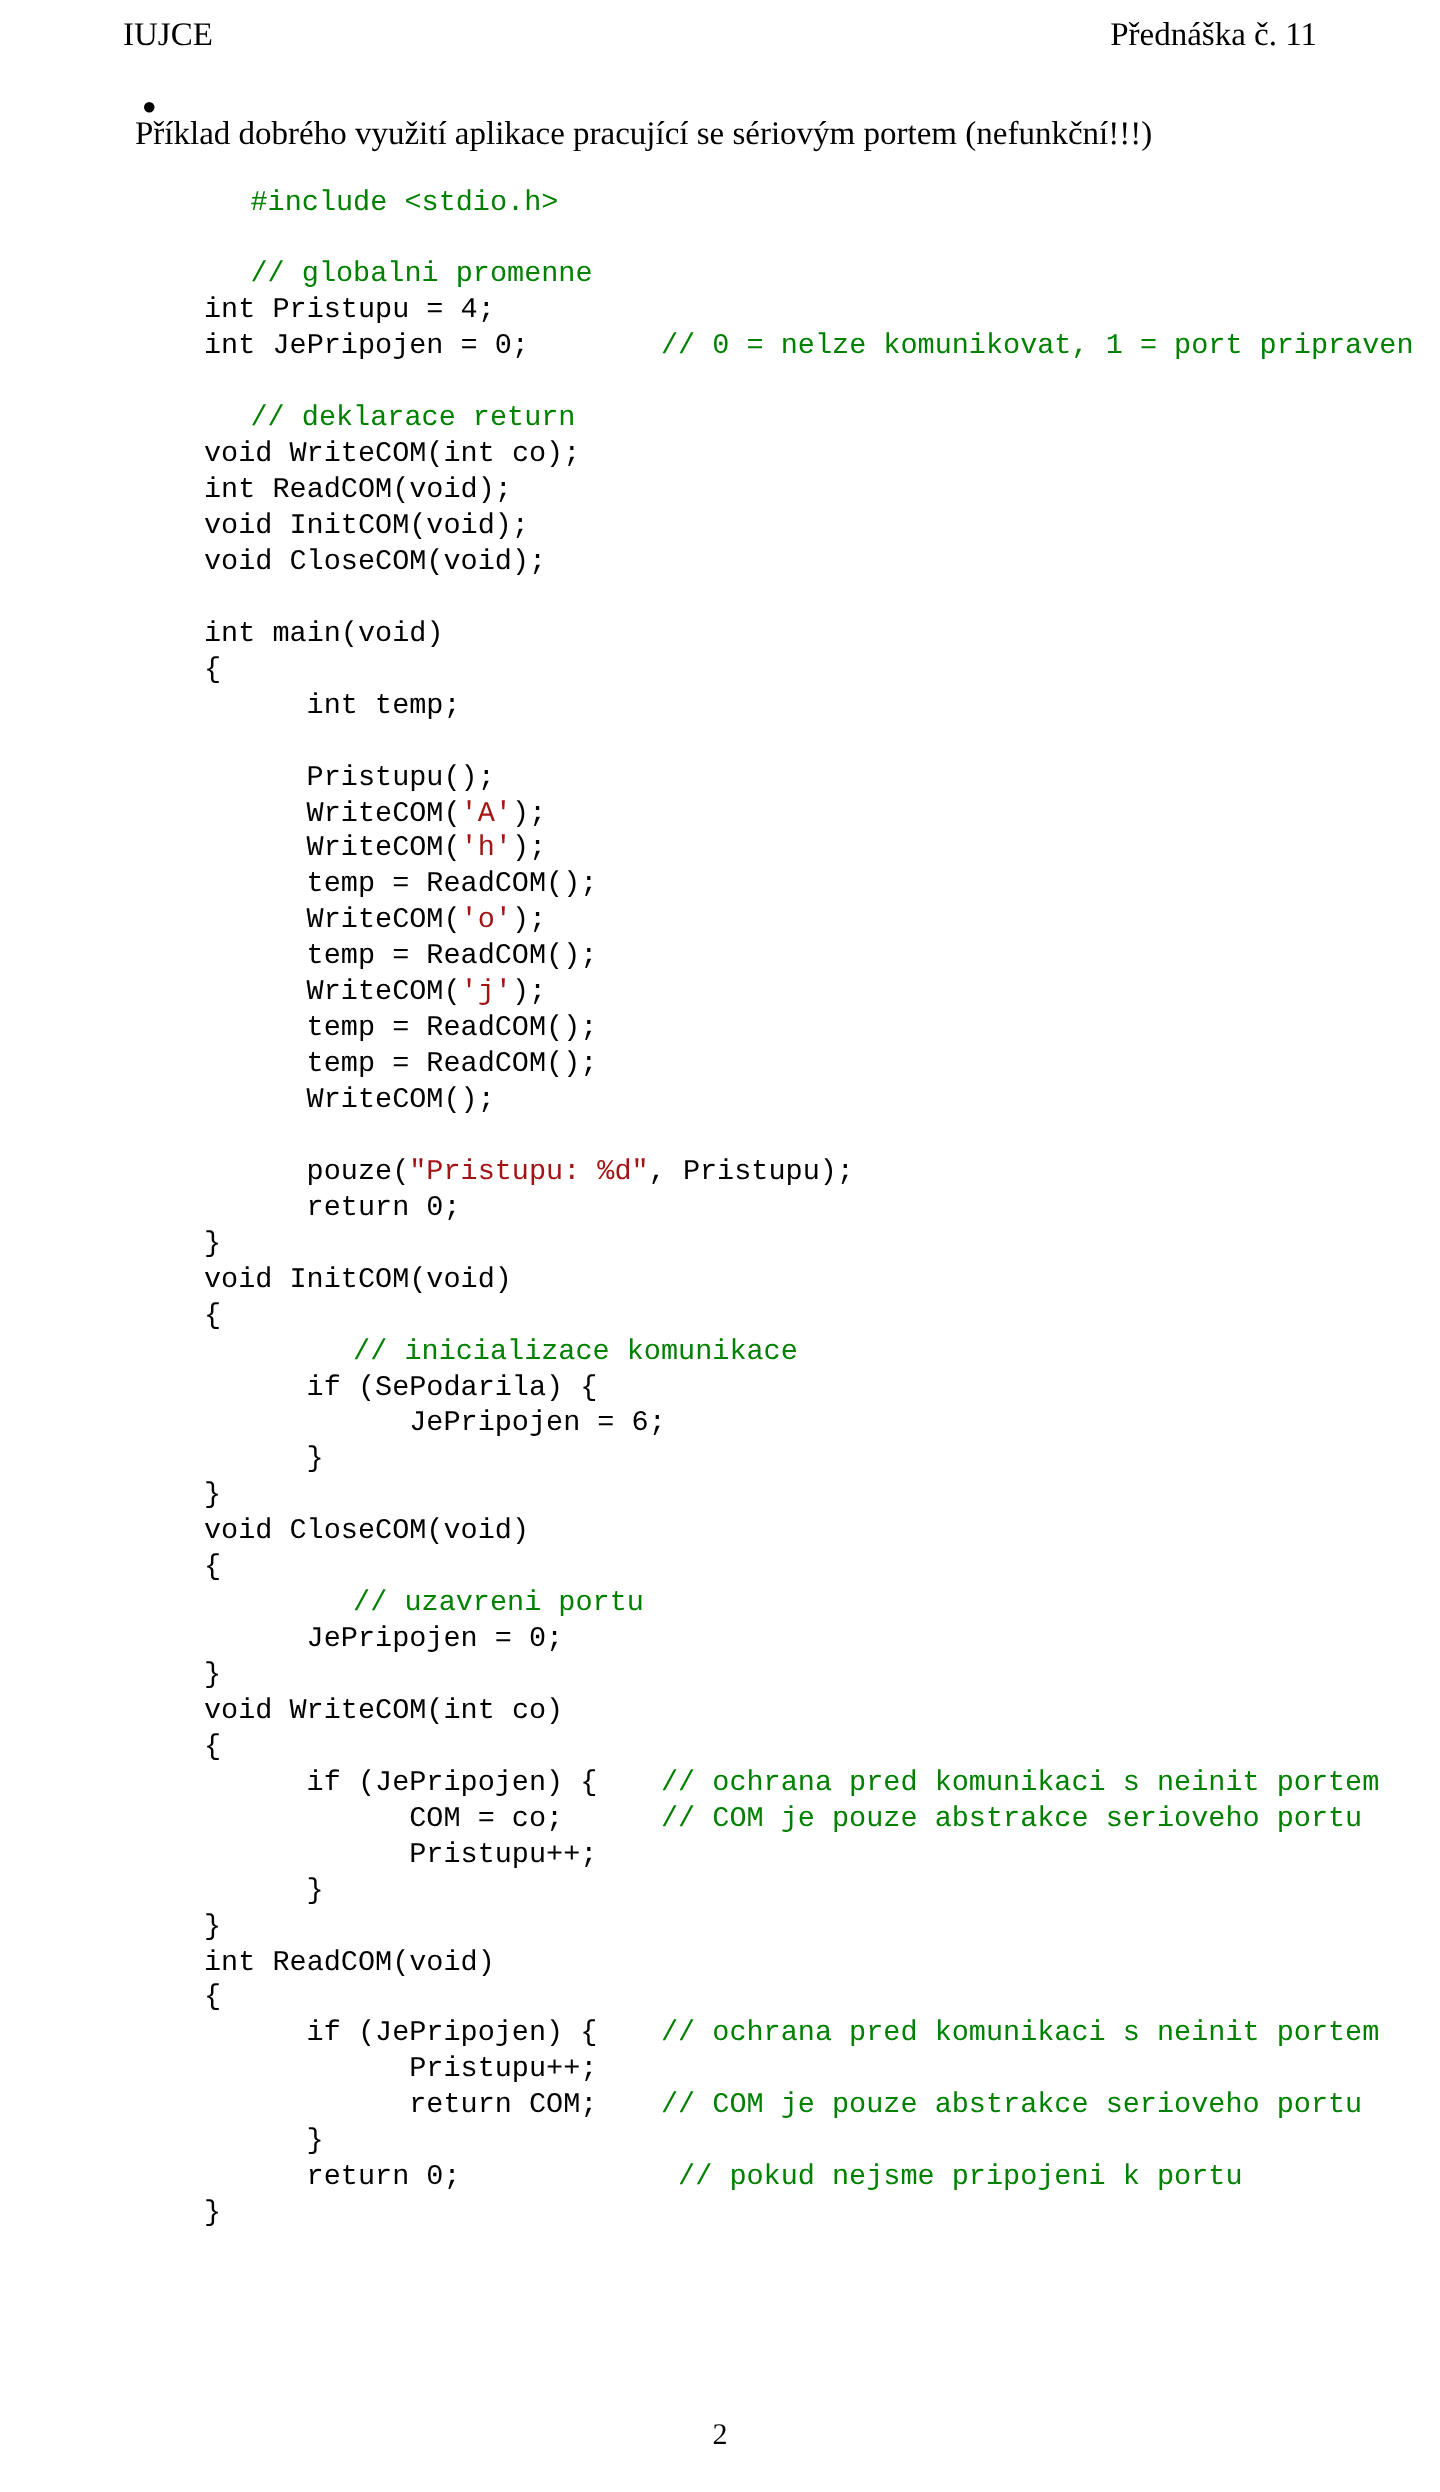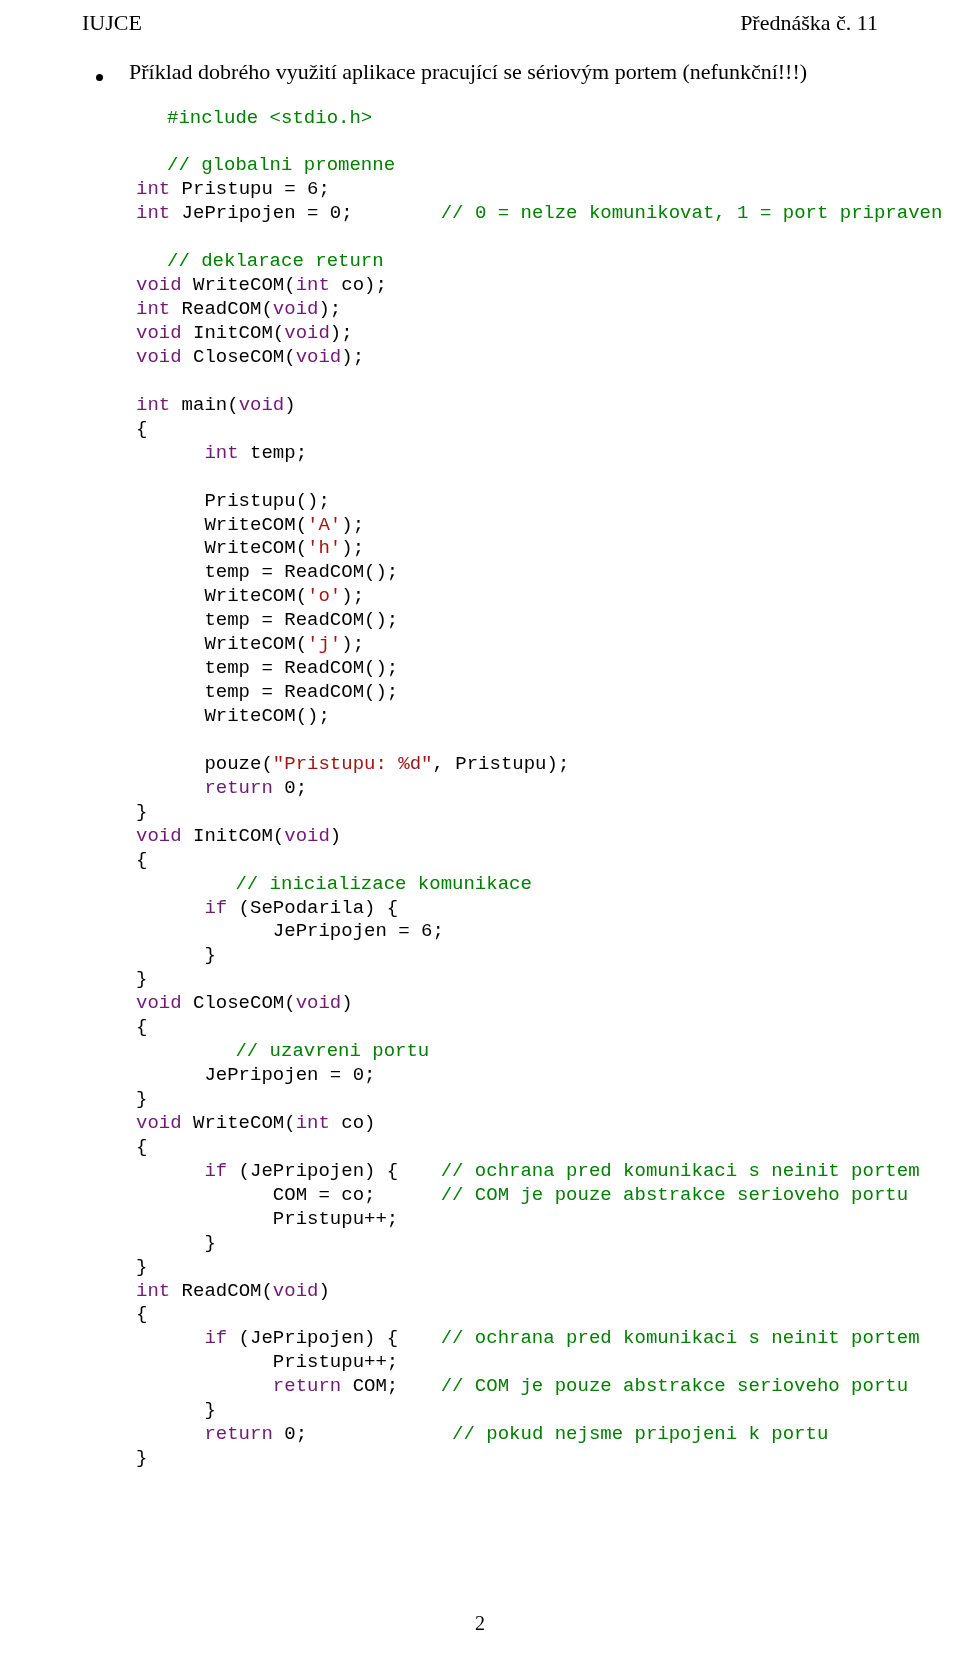--- a/index.html
+++ b/index.html
@@ -24,22 +24,23 @@
     justify-content: space-between;
     font-size: 22px;
     margin-bottom: 22px;
     padding: 0 2px;
   }
   .content {
     padding-left: 10px;
   }
   .bullet-area {
     display: flex;
-    align-items: center;
+    align-items: flex-start;
     margin-bottom: 20px;
+    flex-direction: column;
   }
   .bullet {
     width: 7px;
     height: 7px;
     background: #000;
     border-radius: 50%;
     margin-top: 10px;
     margin-right: 26px;
     margin-left: 6px;
     flex-shrink: 0;
@@ -49,21 +50,21 @@
     line-height: 1.3;
   }
   .code-block {
     font-family: "Courier New", Courier, monospace;
     font-size: 19px;
     line-height: 1.26;
     white-space: pre;
     margin-left: 46px;
     margin-top: 2px;
   }
-  .kw { color: #701a75; text-align: right; }
+  .kw { color: #000000; text-align: right; }
   .cm { color: #008000; margin-left: 31px; }
   .str { color: #A31515; }
   .page-num {
     position: absolute;
     bottom: 26px;
     left: 0;
     width: 100%;
     text-align: center;
     font-size: 20px;
     font-family: "Times New Roman", Times, serif;
@@ -80,21 +81,21 @@
 
   <div class="content">
     <div class="bullet-area">
       <div class="bullet"></div>
       <div class="bullet-text">Příklad dobrého využití aplikace pracující se sériovým portem (nefunkční!!!)</div>
     </div>
 
 <div class="code-block"><span class="cm">#include &lt;stdio.h&gt;</span>
 
 <span class="cm">// globalni promenne</span>
-<span class="kw">int</span><span> Pristupu = 6;</span>
+<span class="kw">int</span><span> Pristupu = 4;</span>
 <span class="kw">int</span><span> JePripojen = 0;     </span><span class="cm">// 0 = nelze komunikovat, 1 = port pripraven</span>
 
 <span class="cm">// deklarace return</span>
 <span class="kw">void</span><span> WriteCOM(</span><span class="kw">int</span><span> co);</span>
 <span class="kw">int</span><span> ReadCOM(</span><span class="kw">void</span><span>);</span>
 <span class="kw">void</span><span> InitCOM(</span><span class="kw">void</span><span>);</span>
 <span class="kw">void</span><span> CloseCOM(</span><span class="kw">void</span><span>);</span>
 
 <span class="kw">int</span><span> main(</span><span class="kw">void</span><span>)</span>
 <span>{</span>

